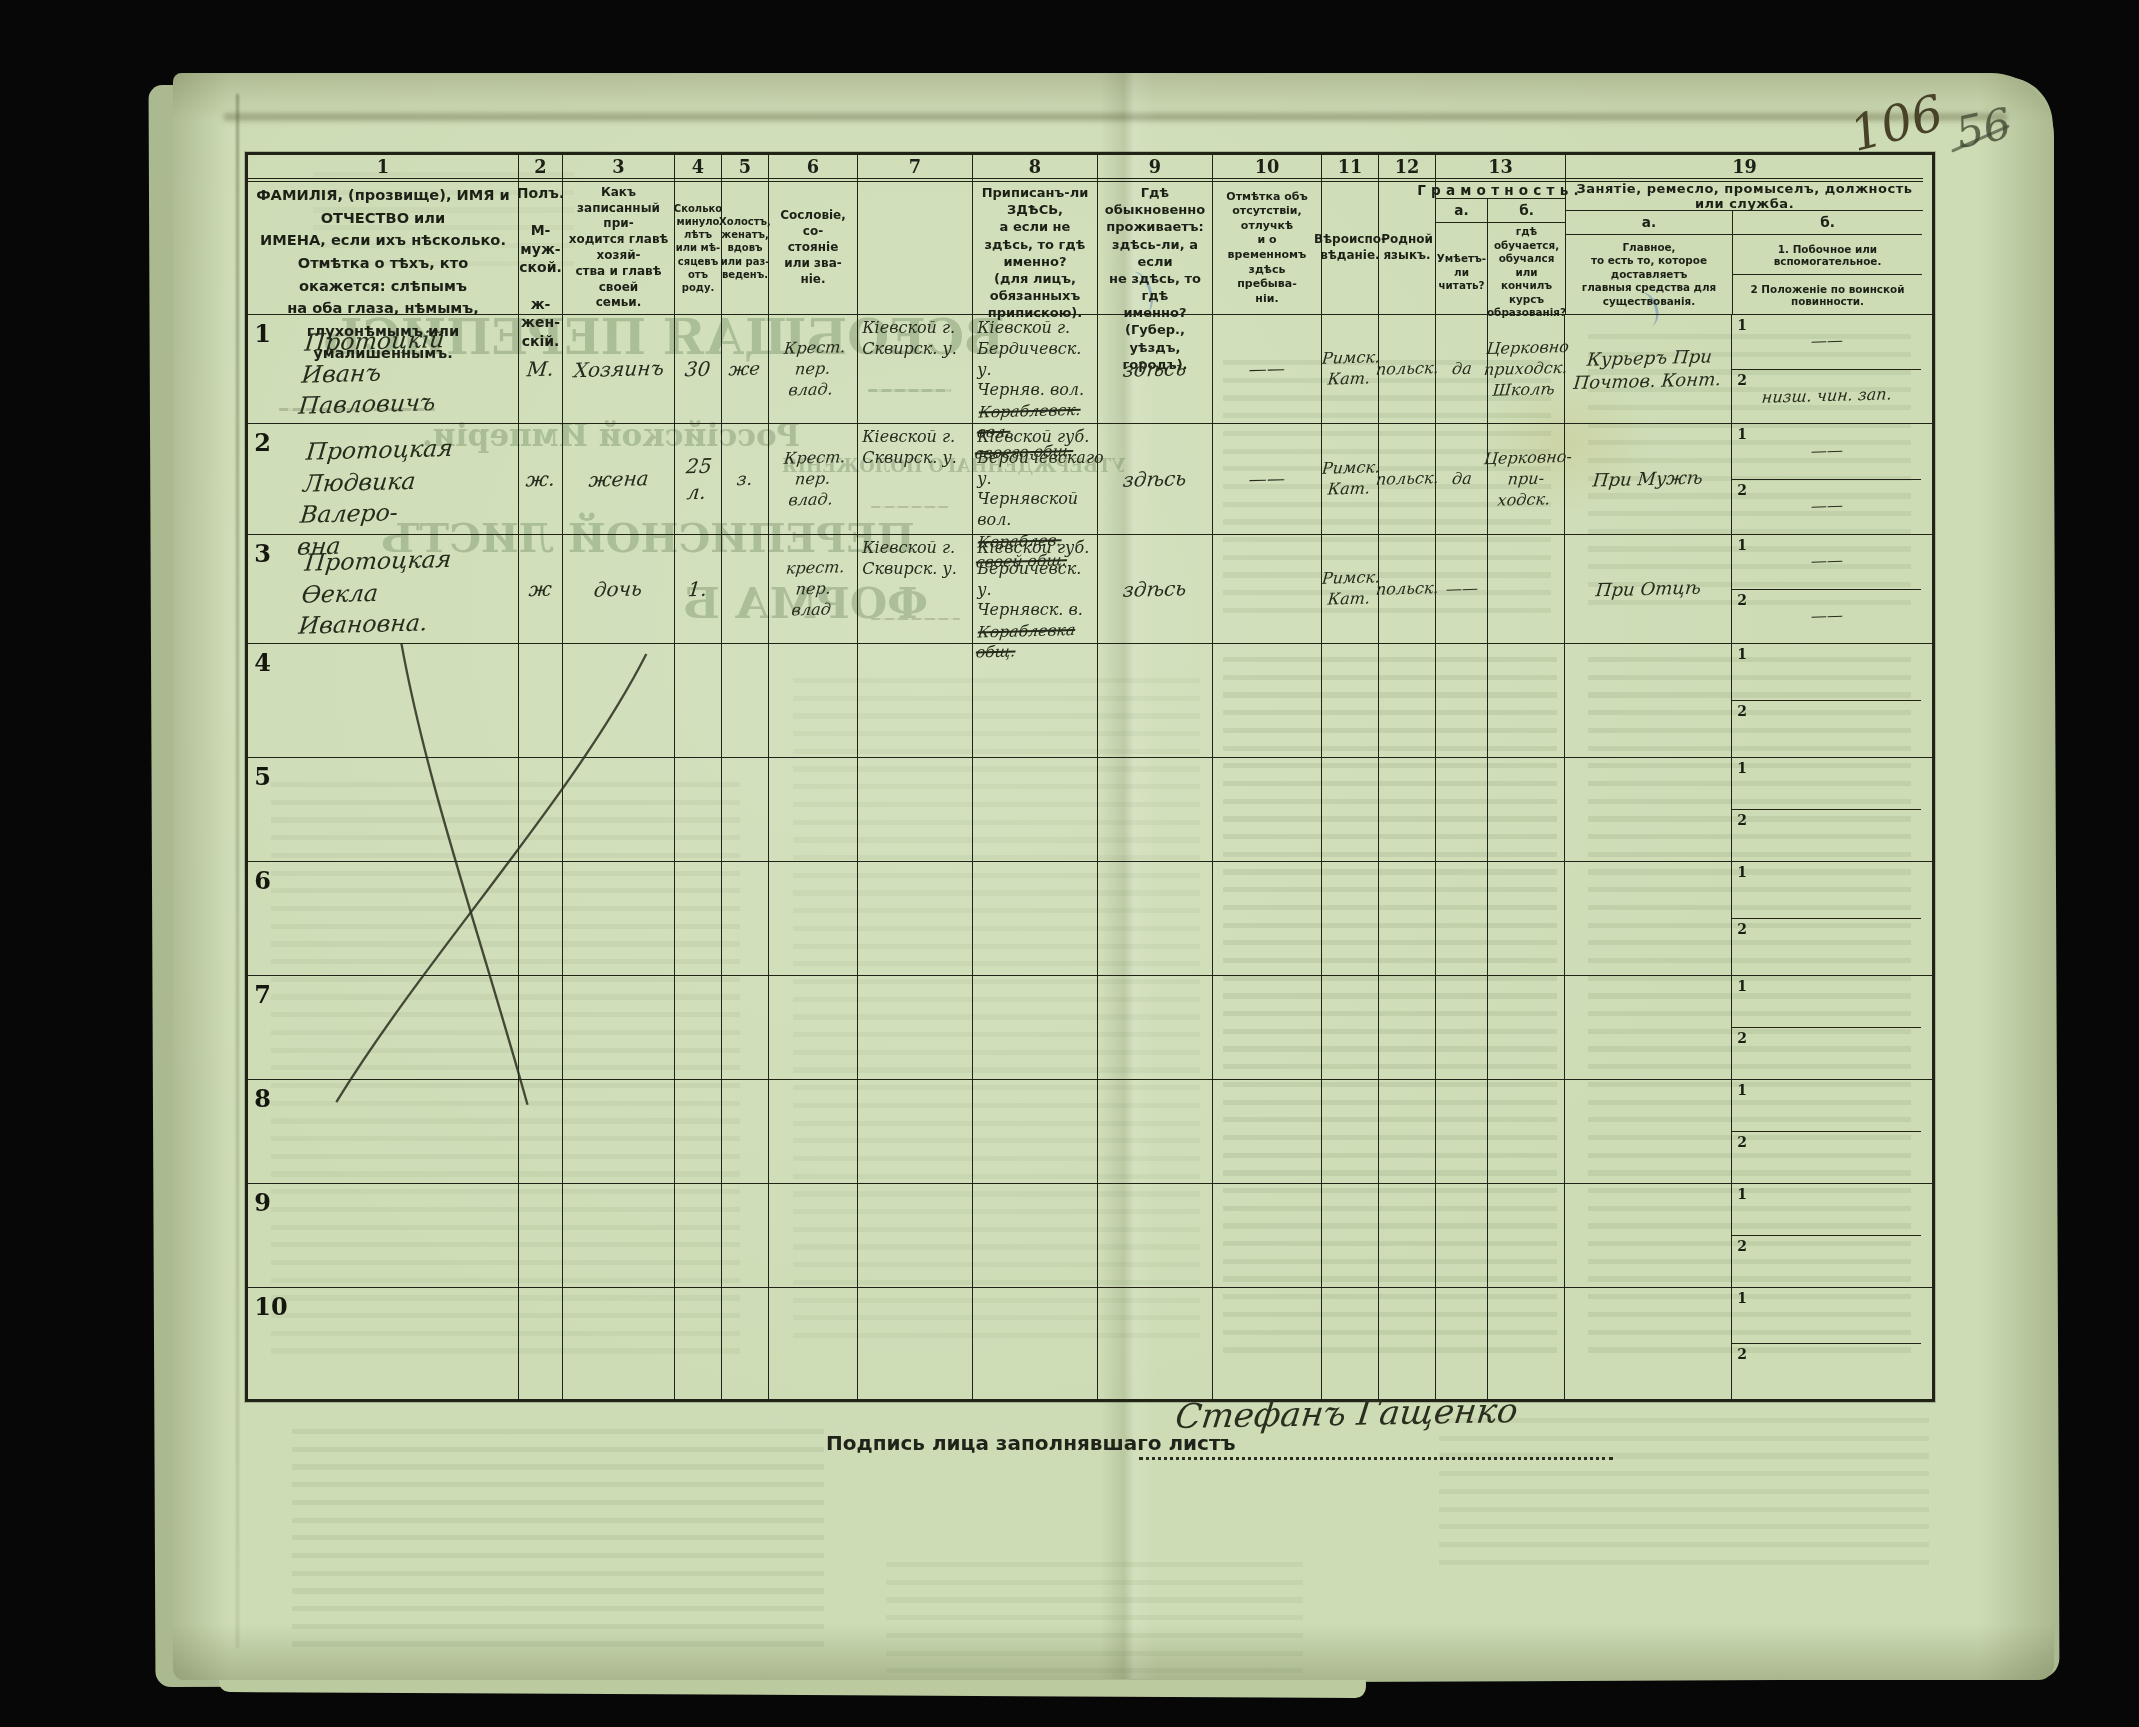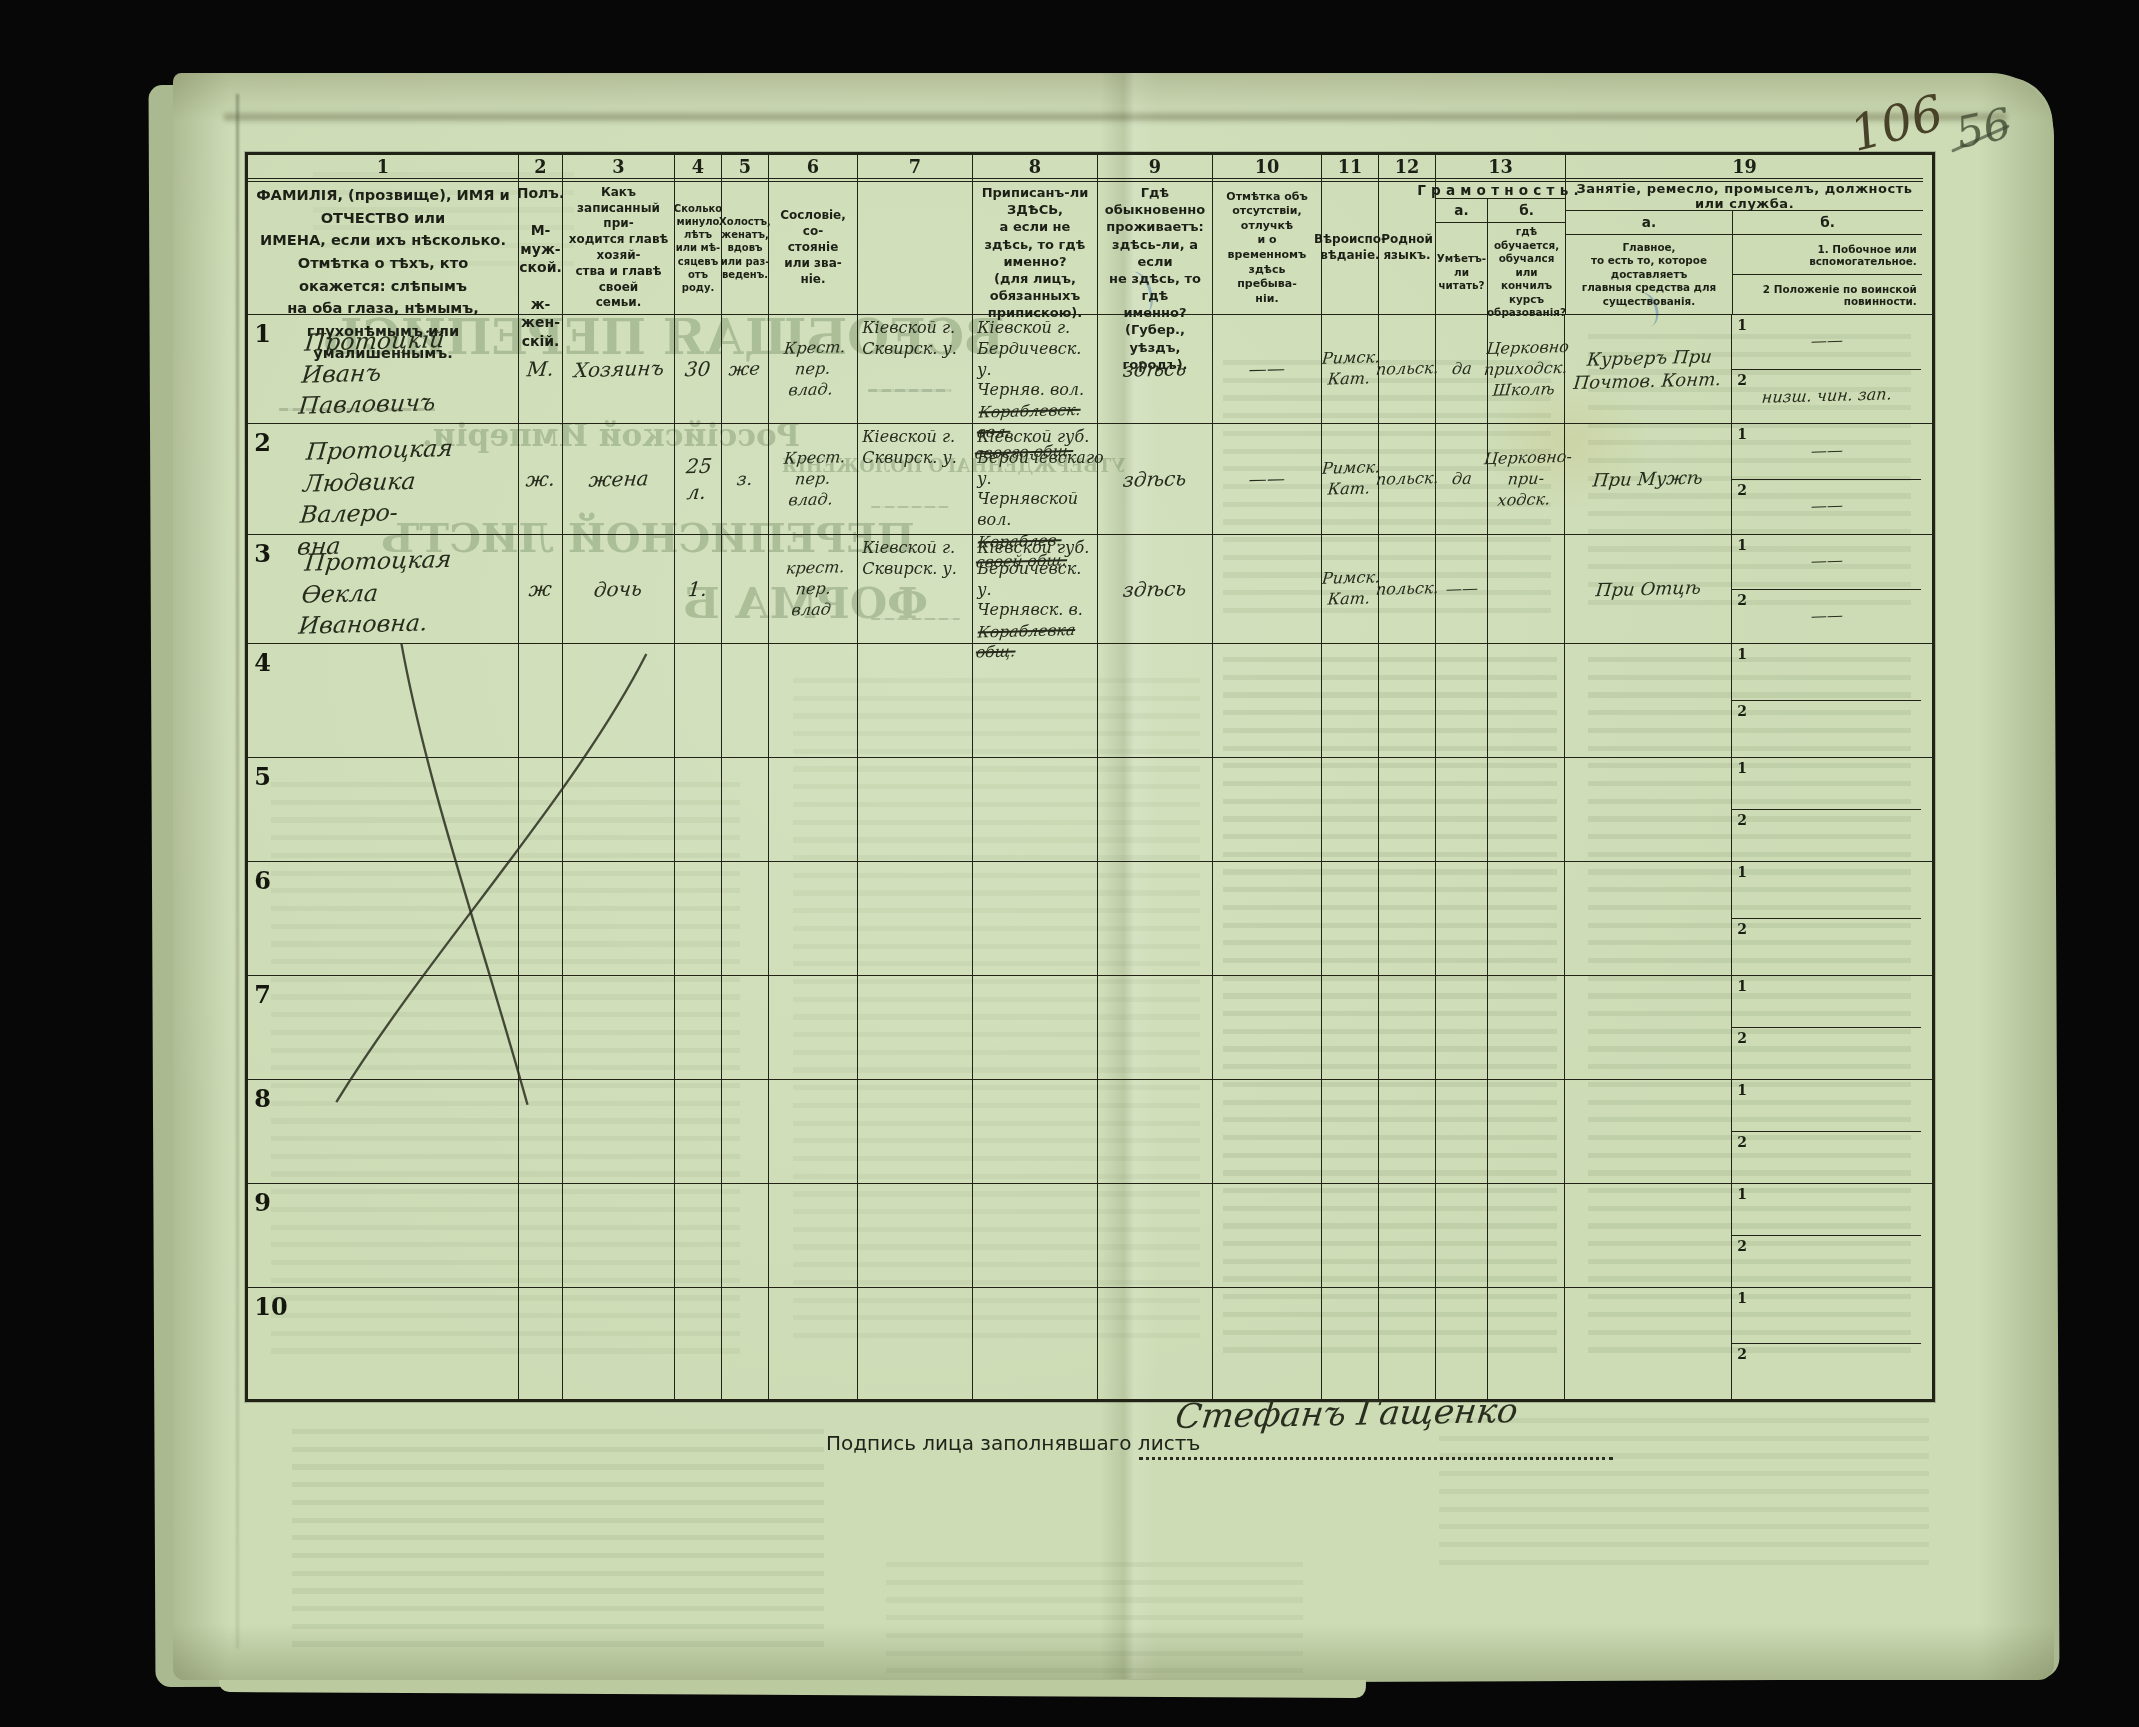--- a/index.html
+++ b/index.html
@@ -62,21 +62,21 @@
   .gt14{font-size:13px;letter-spacing:0.5px;padding:0 4.2px;}
   .gsub{flex:1;display:flex;}
   .gcol{box-sizing:border-box;display:flex;flex-direction:column;}
   .gcol.bord{border-right:1.6px solid #202316;}
   .glabel{height:24px;line-height:22px;text-align:center;font-weight:700;font-size:13.6px;
     border-bottom:1.6px solid #202316;box-sizing:border-box;}
   .gtext{flex:1;display:flex;align-items:center;justify-content:center;text-align:center;
     font-weight:700;font-size:10.4px;white-space:pre-line;padding:2.1px 4.2px;line-height:1.3;}
   .ga{width:52px}.gb{width:77px}.g14a{width:167px}.g14b{width:189px}
   .bhalf{flex:1;display:flex;align-items:center;justify-content:flex-start;font-weight:700;
-    font-size:10.4px;padding:2.1px 5.2px;box-sizing:border-box;text-align:right;}
+    font-size:10.4px;padding:2.1px 5.2px;box-sizing:border-box;text-align:center;}
   .bhalf.first{border-bottom:1.6px solid #202316;}
 
   .trow{display:flex;border-bottom:1.6px solid #202316;box-sizing:border-box;position:relative;}
   .trow:last-child{border-bottom:none;}
   .td{box-sizing:border-box;border-right:1.6px solid #202316;position:relative;padding:3.1px 4.2px;}
   .td:last-child{border-right:none;}
   .cen{display:flex;align-items:center;justify-content:center;text-align:center;}
   .rno{position:absolute;top:4.2px;left:6.3px;font-family:"DejaVu Serif",serif;font-weight:700;
     font-size:24px;color:#15170f;}
   .hw{font-family:"DejaVu Serif",serif;font-style:italic;color:#262b1c;white-space:pre-line;
@@ -92,21 +92,21 @@
 
   
   .xmark{position:absolute;left:292px;top:641px;}
   .scrib{background:repeating-linear-gradient(93deg,rgba(70,76,52,.55) 0 9.4px,rgba(70,76,52,.15) 9.4px 13.6px);
     height:2.1px;border-radius:1px;}
   .scrib.cross{height:2.6px;}
   .bluemark{position:absolute;width:24px;height:44px;border-right:3.1px solid rgba(88,132,182,.5);
     border-radius:50%;transform:rotate(-18deg);}
 
   
-  .sig-label{position:absolute;left:826px;top:1431px;font-weight:400;font-size:20px;color:#20231a;}
+  .sig-label{position:absolute;left:826px;top:1431px;font-weight:700;font-size:20px;color:#20231a;}
   .sig-dots{position:absolute;left:1139px;top:1430px;width:474px;height:27px;
     border-bottom:3.1px dotted #2a2d1f;}
   .sig-hw{position:absolute;left:1176px;top:1393px;font-family:"DejaVu Serif",serif;font-style:italic;
     font-size:34px;color:#2a2e1f;transform:skewX(-8deg) rotate(-1deg);}
 </style>
 </head>
 <body>
 
 <div class="stage">
 

